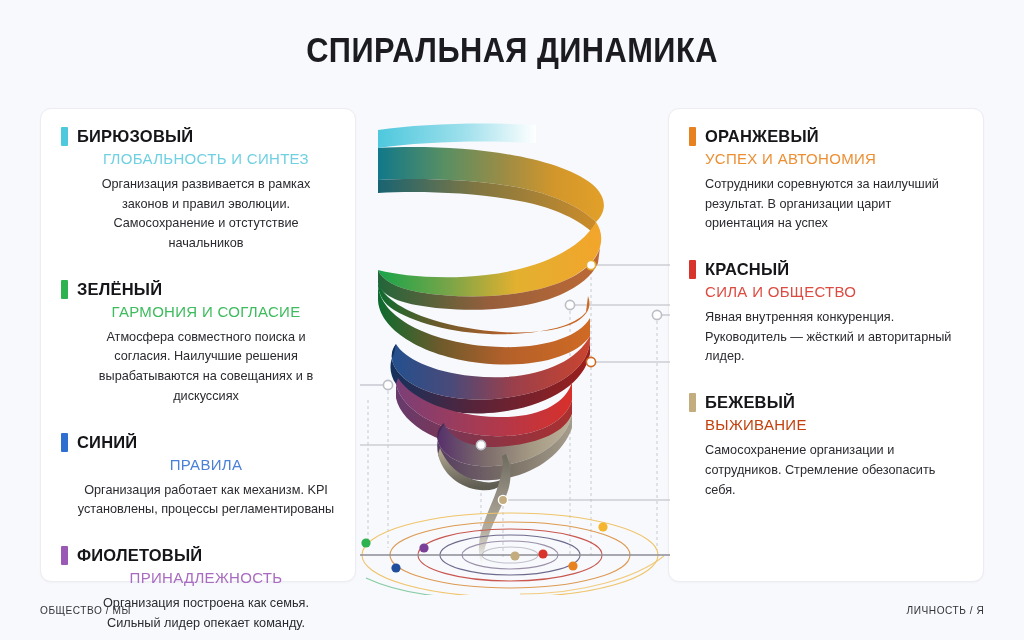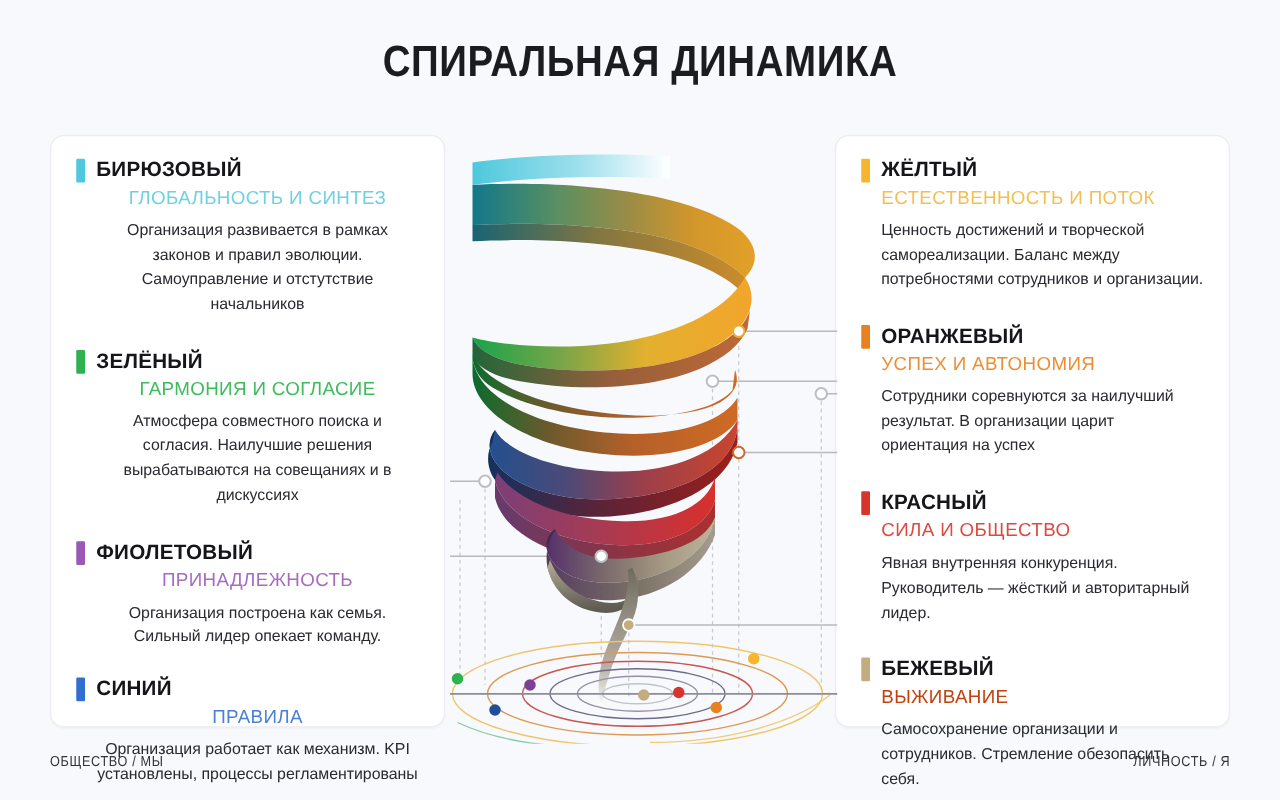--- a/index.html
+++ b/index.html
@@ -124,64 +124,56 @@
 
   <div class="card card-left">
     <div class="card-inner">
 
       <div class="level gap-lg">
         <div class="level-head">
           <span class="swatch" style="background:#4ec8dd"></span>
           <span class="level-name">БИРЮЗОВЫЙ</span>
         </div>
         <div class="level-sub" style="color:#6fd0e2">ГЛОБАЛЬНОСТЬ И СИНТЕЗ</div>
-        <div class="level-desc">Организация развивается в рамках законов и правил эволюции. Самоуправление и отстутствие начальников</div>
+        <div class="level-desc">Организация развивается в рамках законов и правил эволюции. Самосохранение и отстутствие начальников</div>
       </div>
 
       <div class="level gap-lg">
         <div class="level-head">
           <span class="swatch" style="background:#2db24f"></span>
           <span class="level-name">ЗЕЛЁНЫЙ</span>
         </div>
         <div class="level-sub" style="color:#3dbb5d">ГАРМОНИЯ И СОГЛАСИЕ</div>
         <div class="level-desc">Атмосфера совместного поиска и согласия. Наилучшие решения вырабатываются на совещаниях и в дискуссиях</div>
       </div>
 
+      <div class="level gap-lg">
+        <div class="level-head">
+          <span class="swatch" style="background:#2f6fd0"></span>
+          <span class="level-name">СИНИЙ</span>
+        </div>
+        <div class="level-sub" style="color:#4a80d6">ПРАВИЛА</div>
+        <div class="level-desc">Организация работает как механизм. KPI установлены, процессы регламентированы</div>
+      </div>
+
       <div class="level">
         <div class="level-head">
           <span class="swatch" style="background:#9b59b6"></span>
           <span class="level-name">ФИОЛЕТОВЫЙ</span>
         </div>
         <div class="level-sub" style="color:#a86bc0">ПРИНАДЛЕЖНОСТЬ</div>
         <div class="level-desc">Организация построена как семья. Сильный лидер опекает команду.</div>
       </div>
 
-      <div class="level gap-lg">
-        <div class="level-head">
-          <span class="swatch" style="background:#2f6fd0"></span>
-          <span class="level-name">СИНИЙ</span>
-        </div>
-        <div class="level-sub" style="color:#4a80d6">ПРАВИЛА</div>
-        <div class="level-desc">Организация работает как механизм. KPI установлены, процессы регламентированы</div>
-      </div>
-
     </div>
   </div>
 
   <div class="card card-right">
     <div class="card-inner">
 
-      <div class="level gap-lg">
-        <div class="level-head">
-          <span class="swatch" style="background:#f5b52e"></span>
-          <span class="level-name">ЖЁЛТЫЙ</span>
-        </div>
-        <div class="level-sub" style="color:#f3be52">ЕСТЕСТВЕННОСТЬ И ПОТОК</div>
-        <div class="level-desc">Ценность достижений и творческой самореализации. Баланс между потребностями сотрудников и организации.</div>
-      </div>
 
       <div class="level gap-lg">
         <div class="level-head">
           <span class="swatch" style="background:#e8811f"></span>
           <span class="level-name">ОРАНЖЕВЫЙ</span>
         </div>
         <div class="level-sub" style="color:#ec8f33">УСПЕХ И АВТОНОМИЯ</div>
         <div class="level-desc">Сотрудники соревнуются за наилучший результат. В организации царит ориентация на успех</div>
       </div>
 

